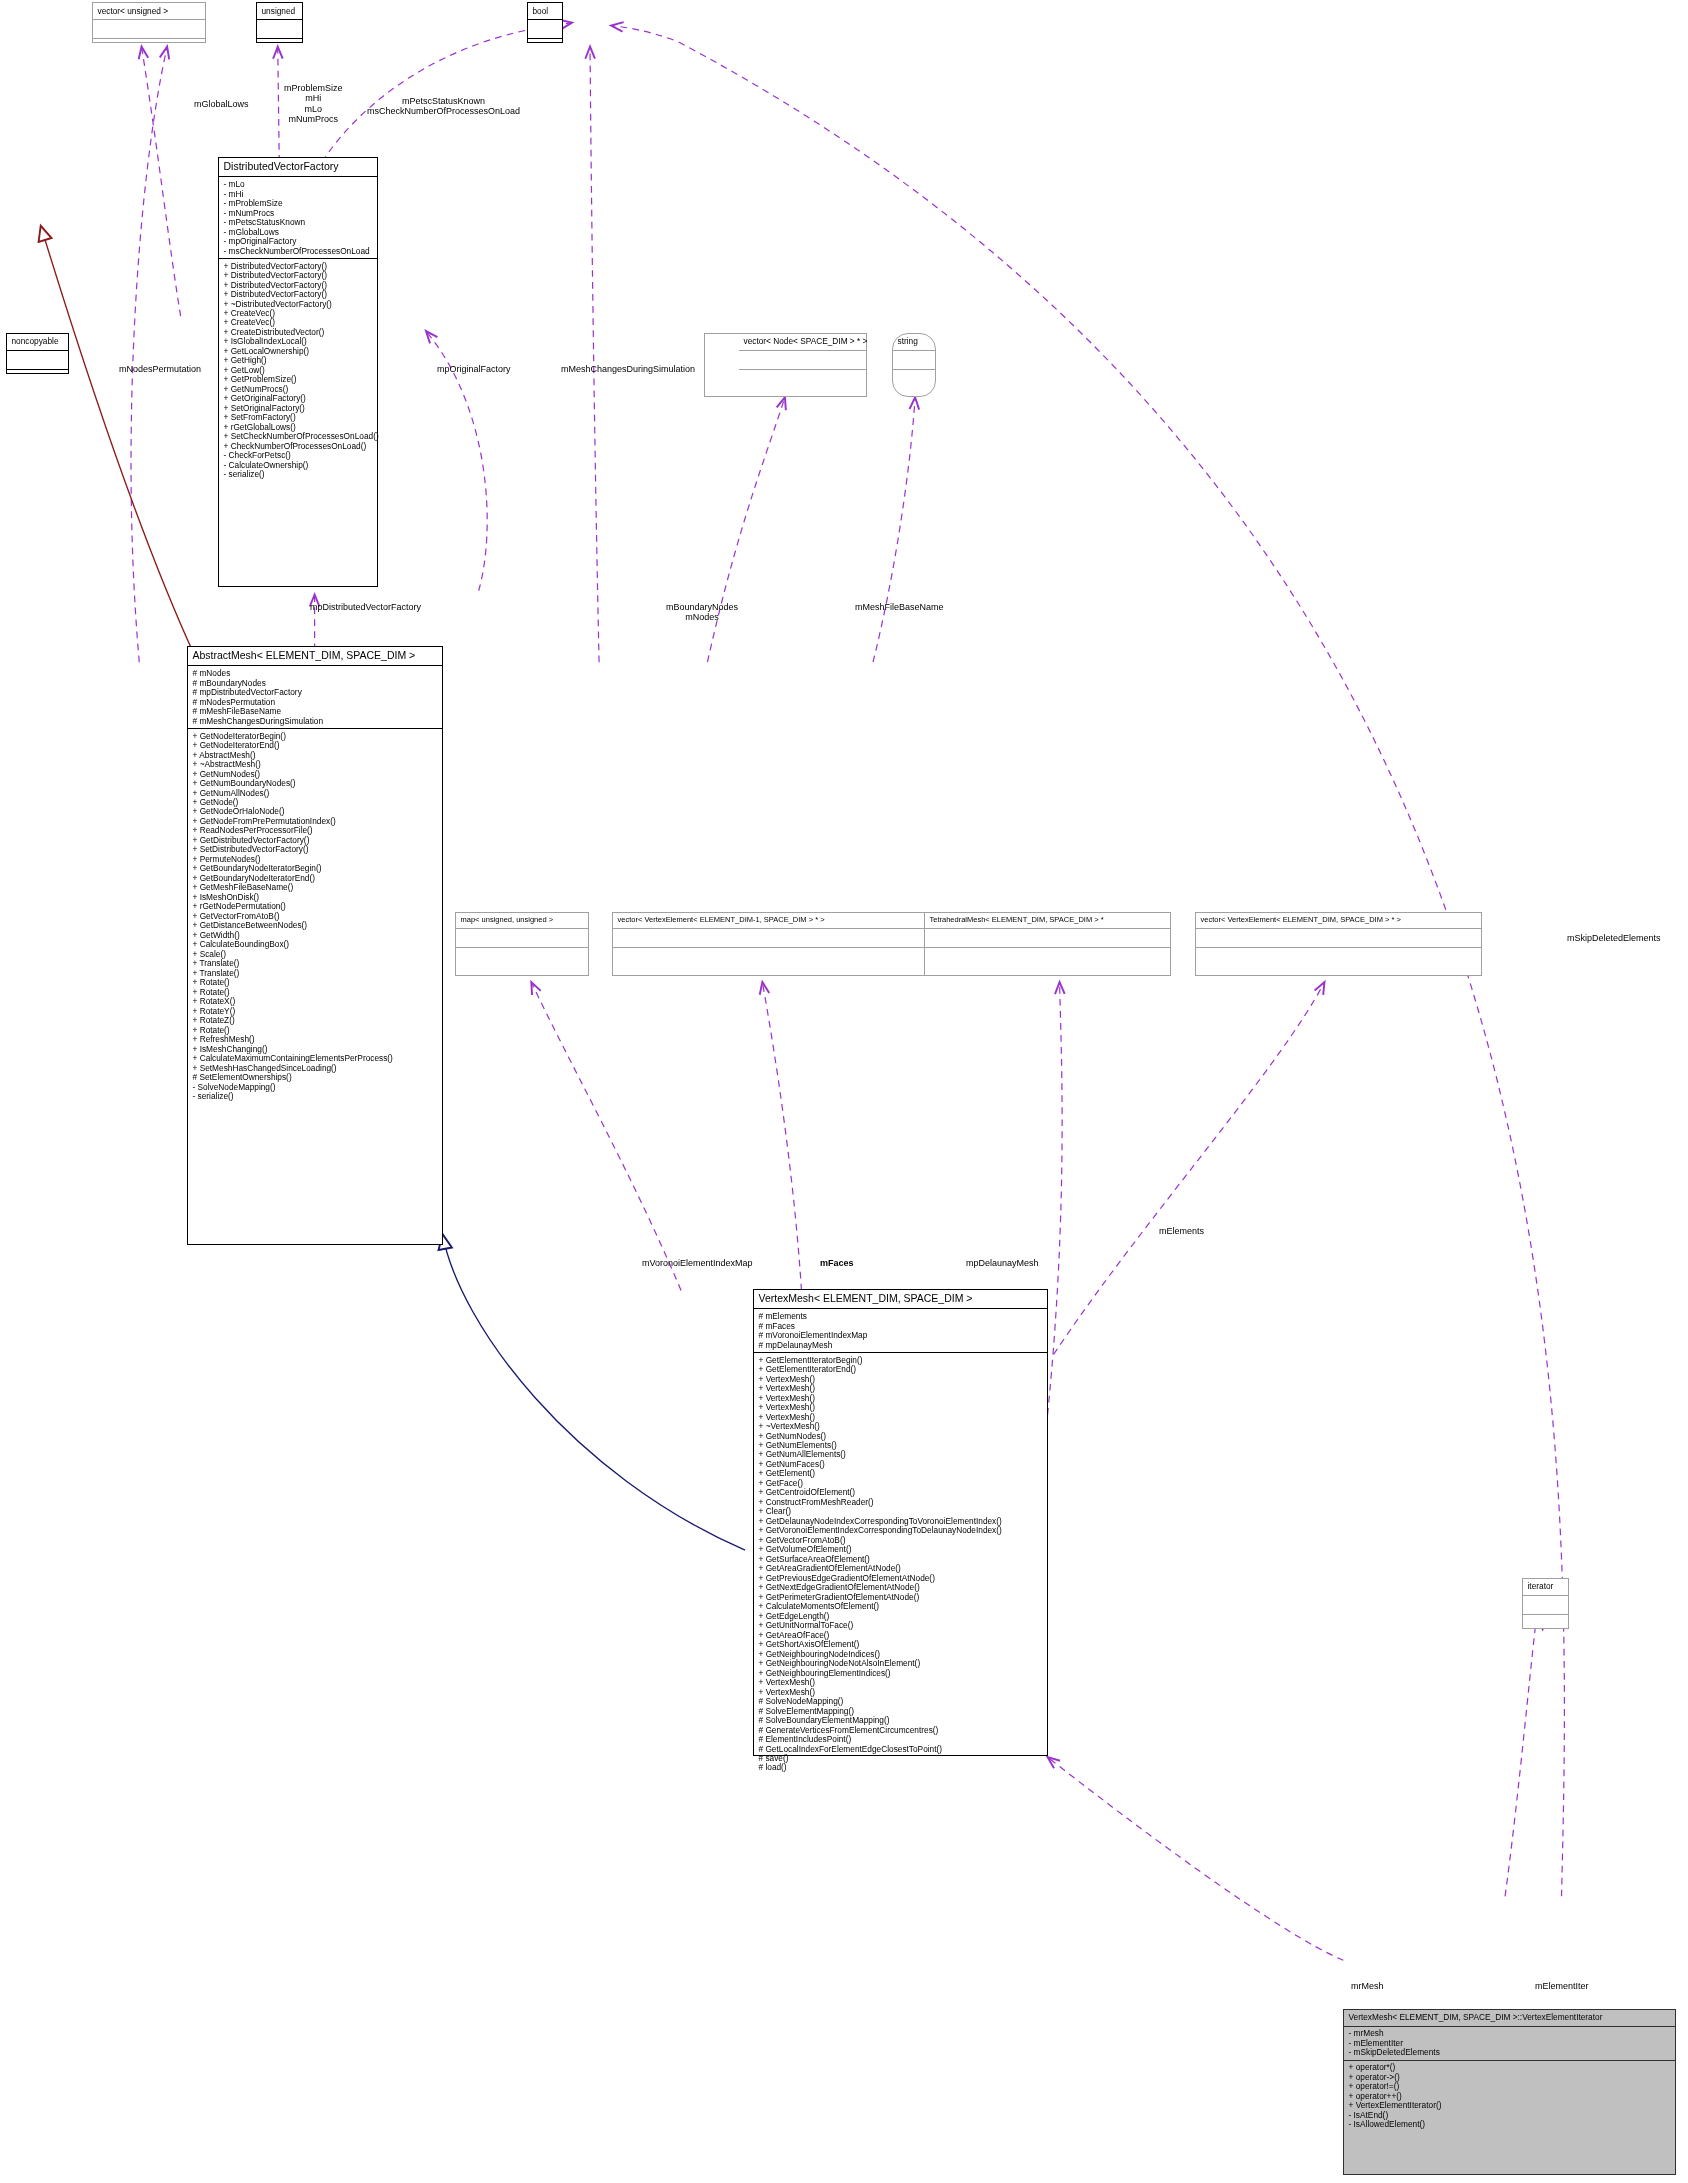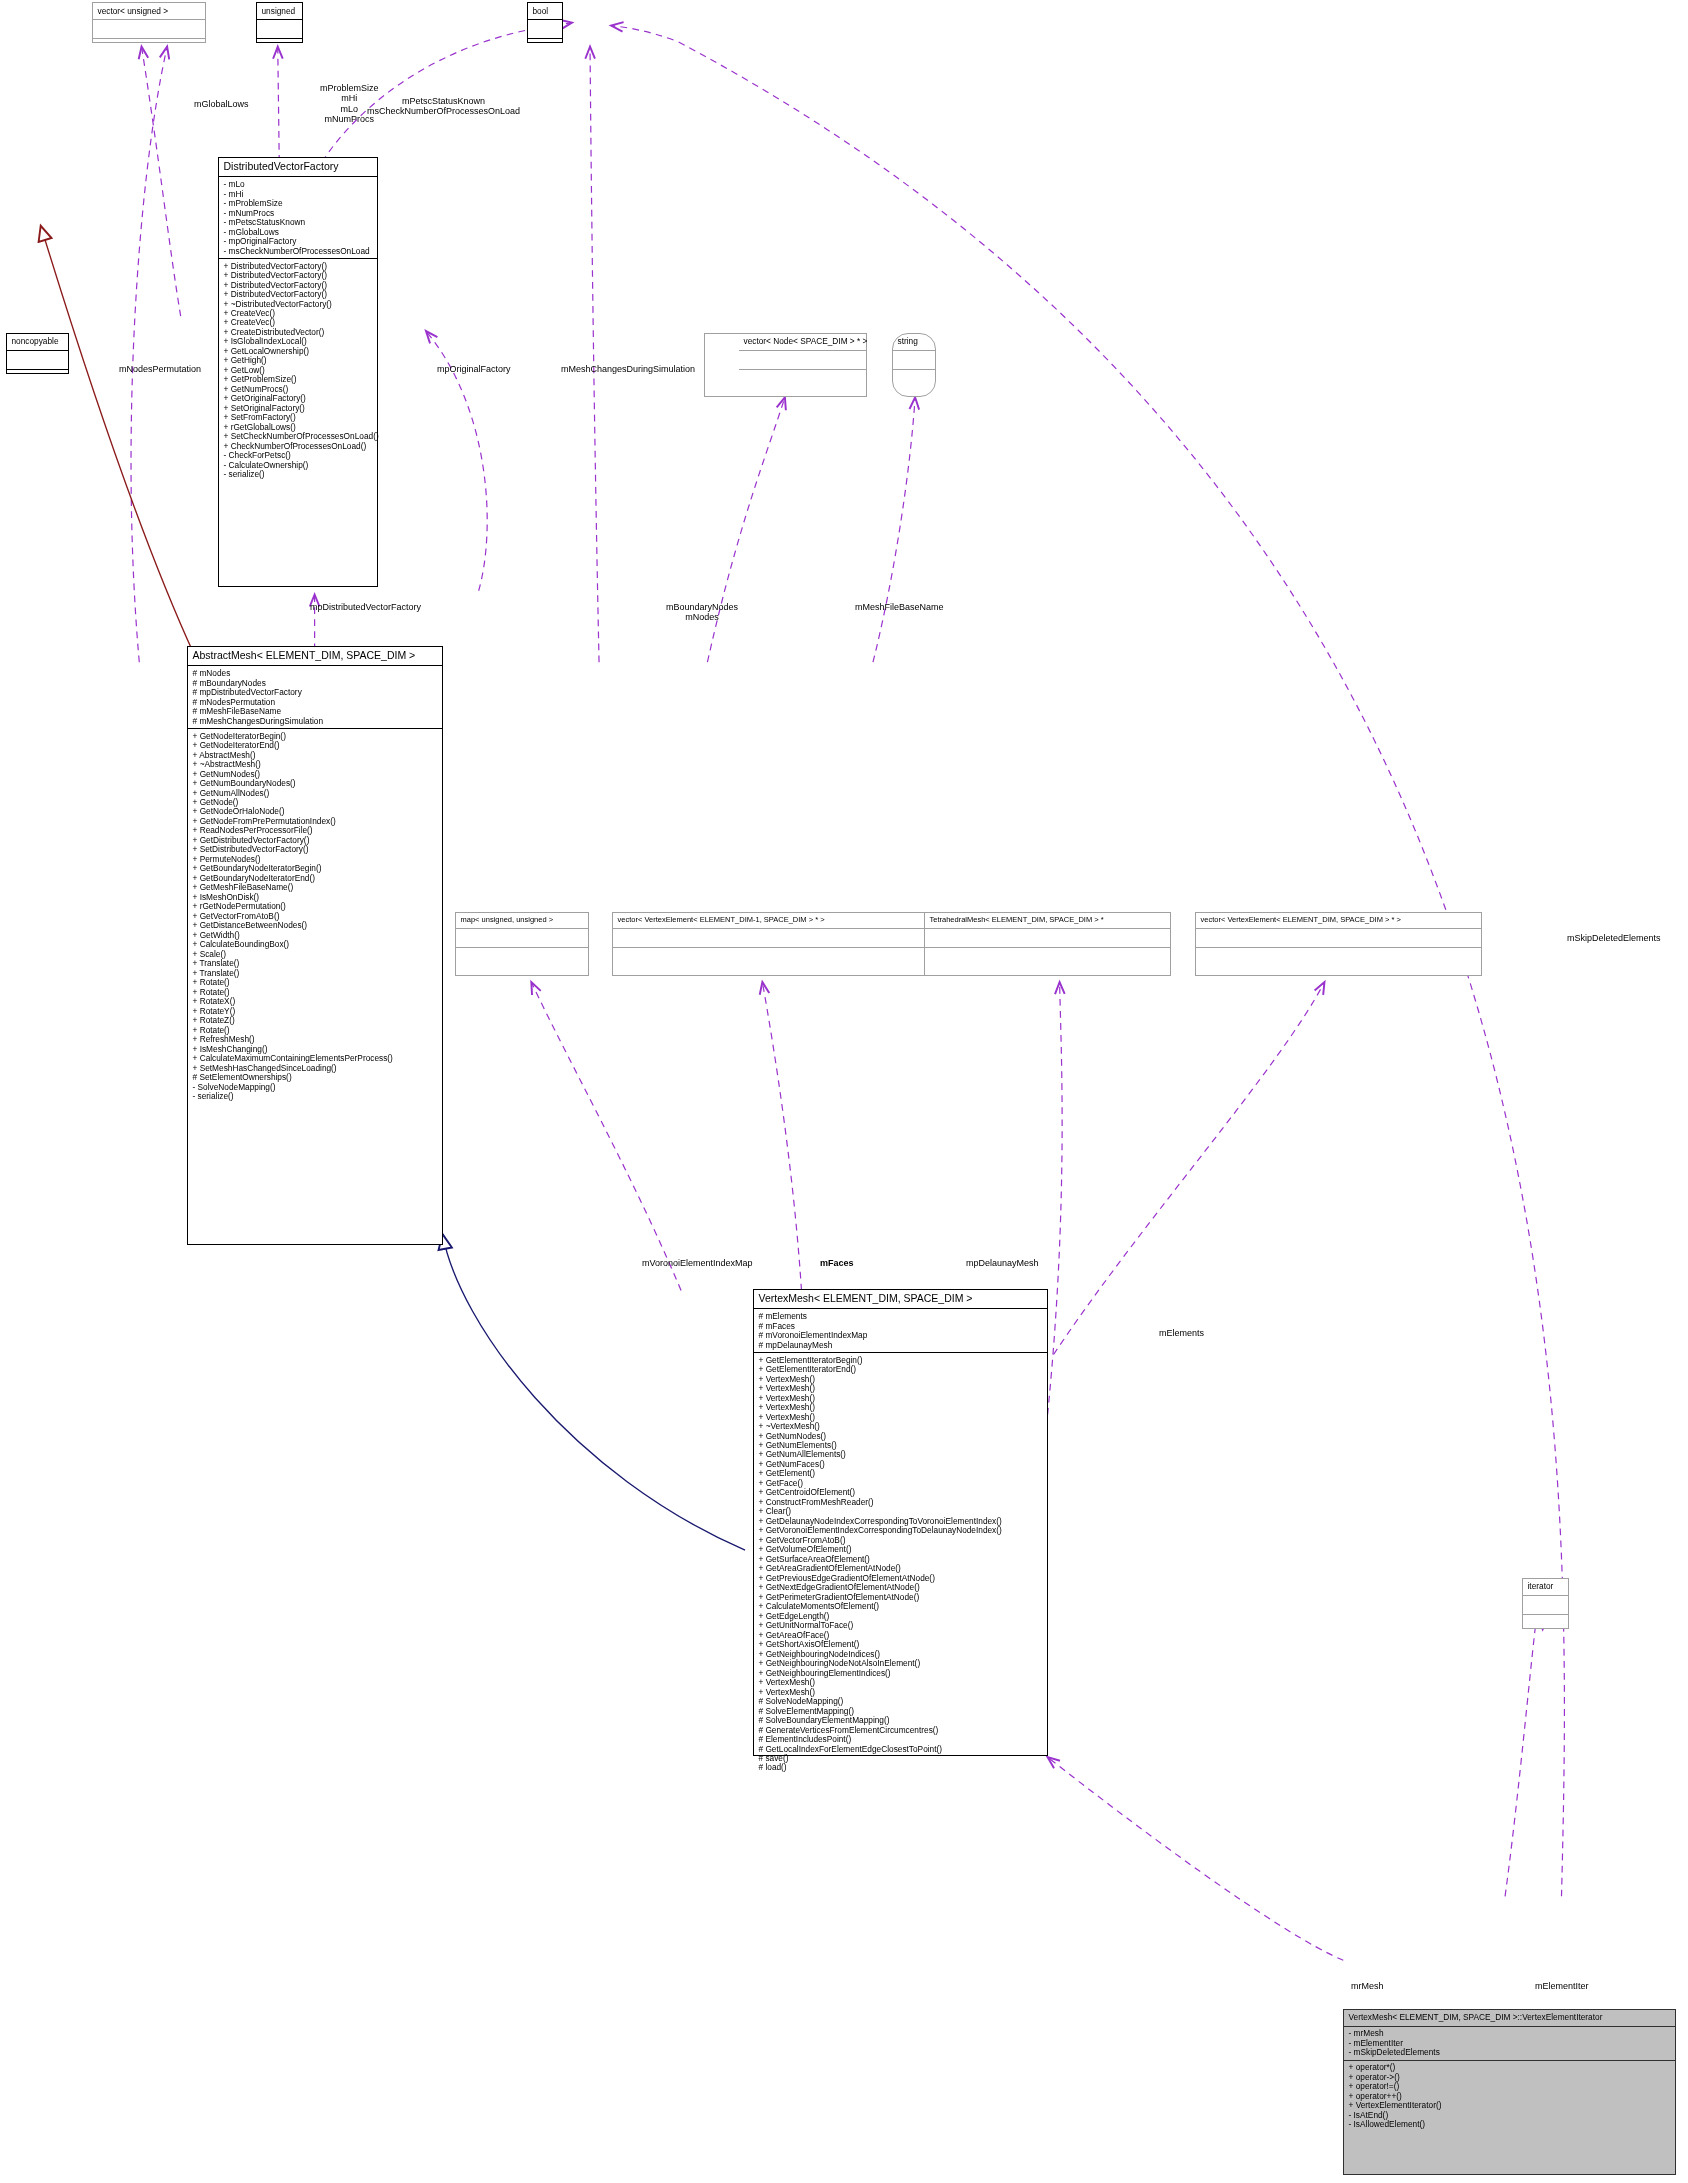--- a/index.html
+++ b/index.html
@@ -412,21 +412,21 @@
         <div class="row">+ operator!=()</div>
         <div class="row">+ operator++()</div>
         <div class="row">+ VertexElementIterator()</div>
         <div class="row">- IsAtEnd()</div>
         <div class="row">- IsAllowedElement()</div>
       </div>
   </div>
 
   <div class="edge-label" style="left:194px; top:99px;">mGlobalLows</div>
 
-  <div class="edge-label ctr" style="left:284px; top:83px;margin-left:36px;">
+  <div class="edge-label ctr" style="left:284px; top:83px;">
     <div style="white-space:pre-line;">mProblemSize
 mHi
 mLo
 mNumProcs</div>
   </div>
 
   <div class="edge-label ctr" style="left:367px; top:96px;">
     <div style="white-space:pre-line;">mPetscStatusKnown
 msCheckNumberOfProcessesOnLoad</div>
   </div>
@@ -447,20 +447,20 @@
   <div class="edge-label" style="left:855px; top:602px;">mMeshFileBaseName</div>
 
   <div class="edge-label" style="left:1567px; top:933px;">mSkipDeletedElements</div>
 
   <div class="edge-label" style="left:606px; top:1258px;padding-left:36px;">mVoronoiElementIndexMap</div>
 
   <div class="edge-label" style="left:820px; top:1258px;font-weight:bold;">mFaces</div>
 
   <div class="edge-label" style="left:966px; top:1258px;">mpDelaunayMesh</div>
 
-  <div class="edge-label" style="left:1159px; top:1328px;">mElements</div>
+  <div class="edge-label" style="left:1159px; top:1226px;">mElements</div>
 
   <div class="edge-label" style="left:1351px; top:1981px;">mrMesh</div>
 
   <div class="edge-label" style="left:1535px; top:1981px;">mElementIter</div>
 
 </div>
 
 
 </body></html>

